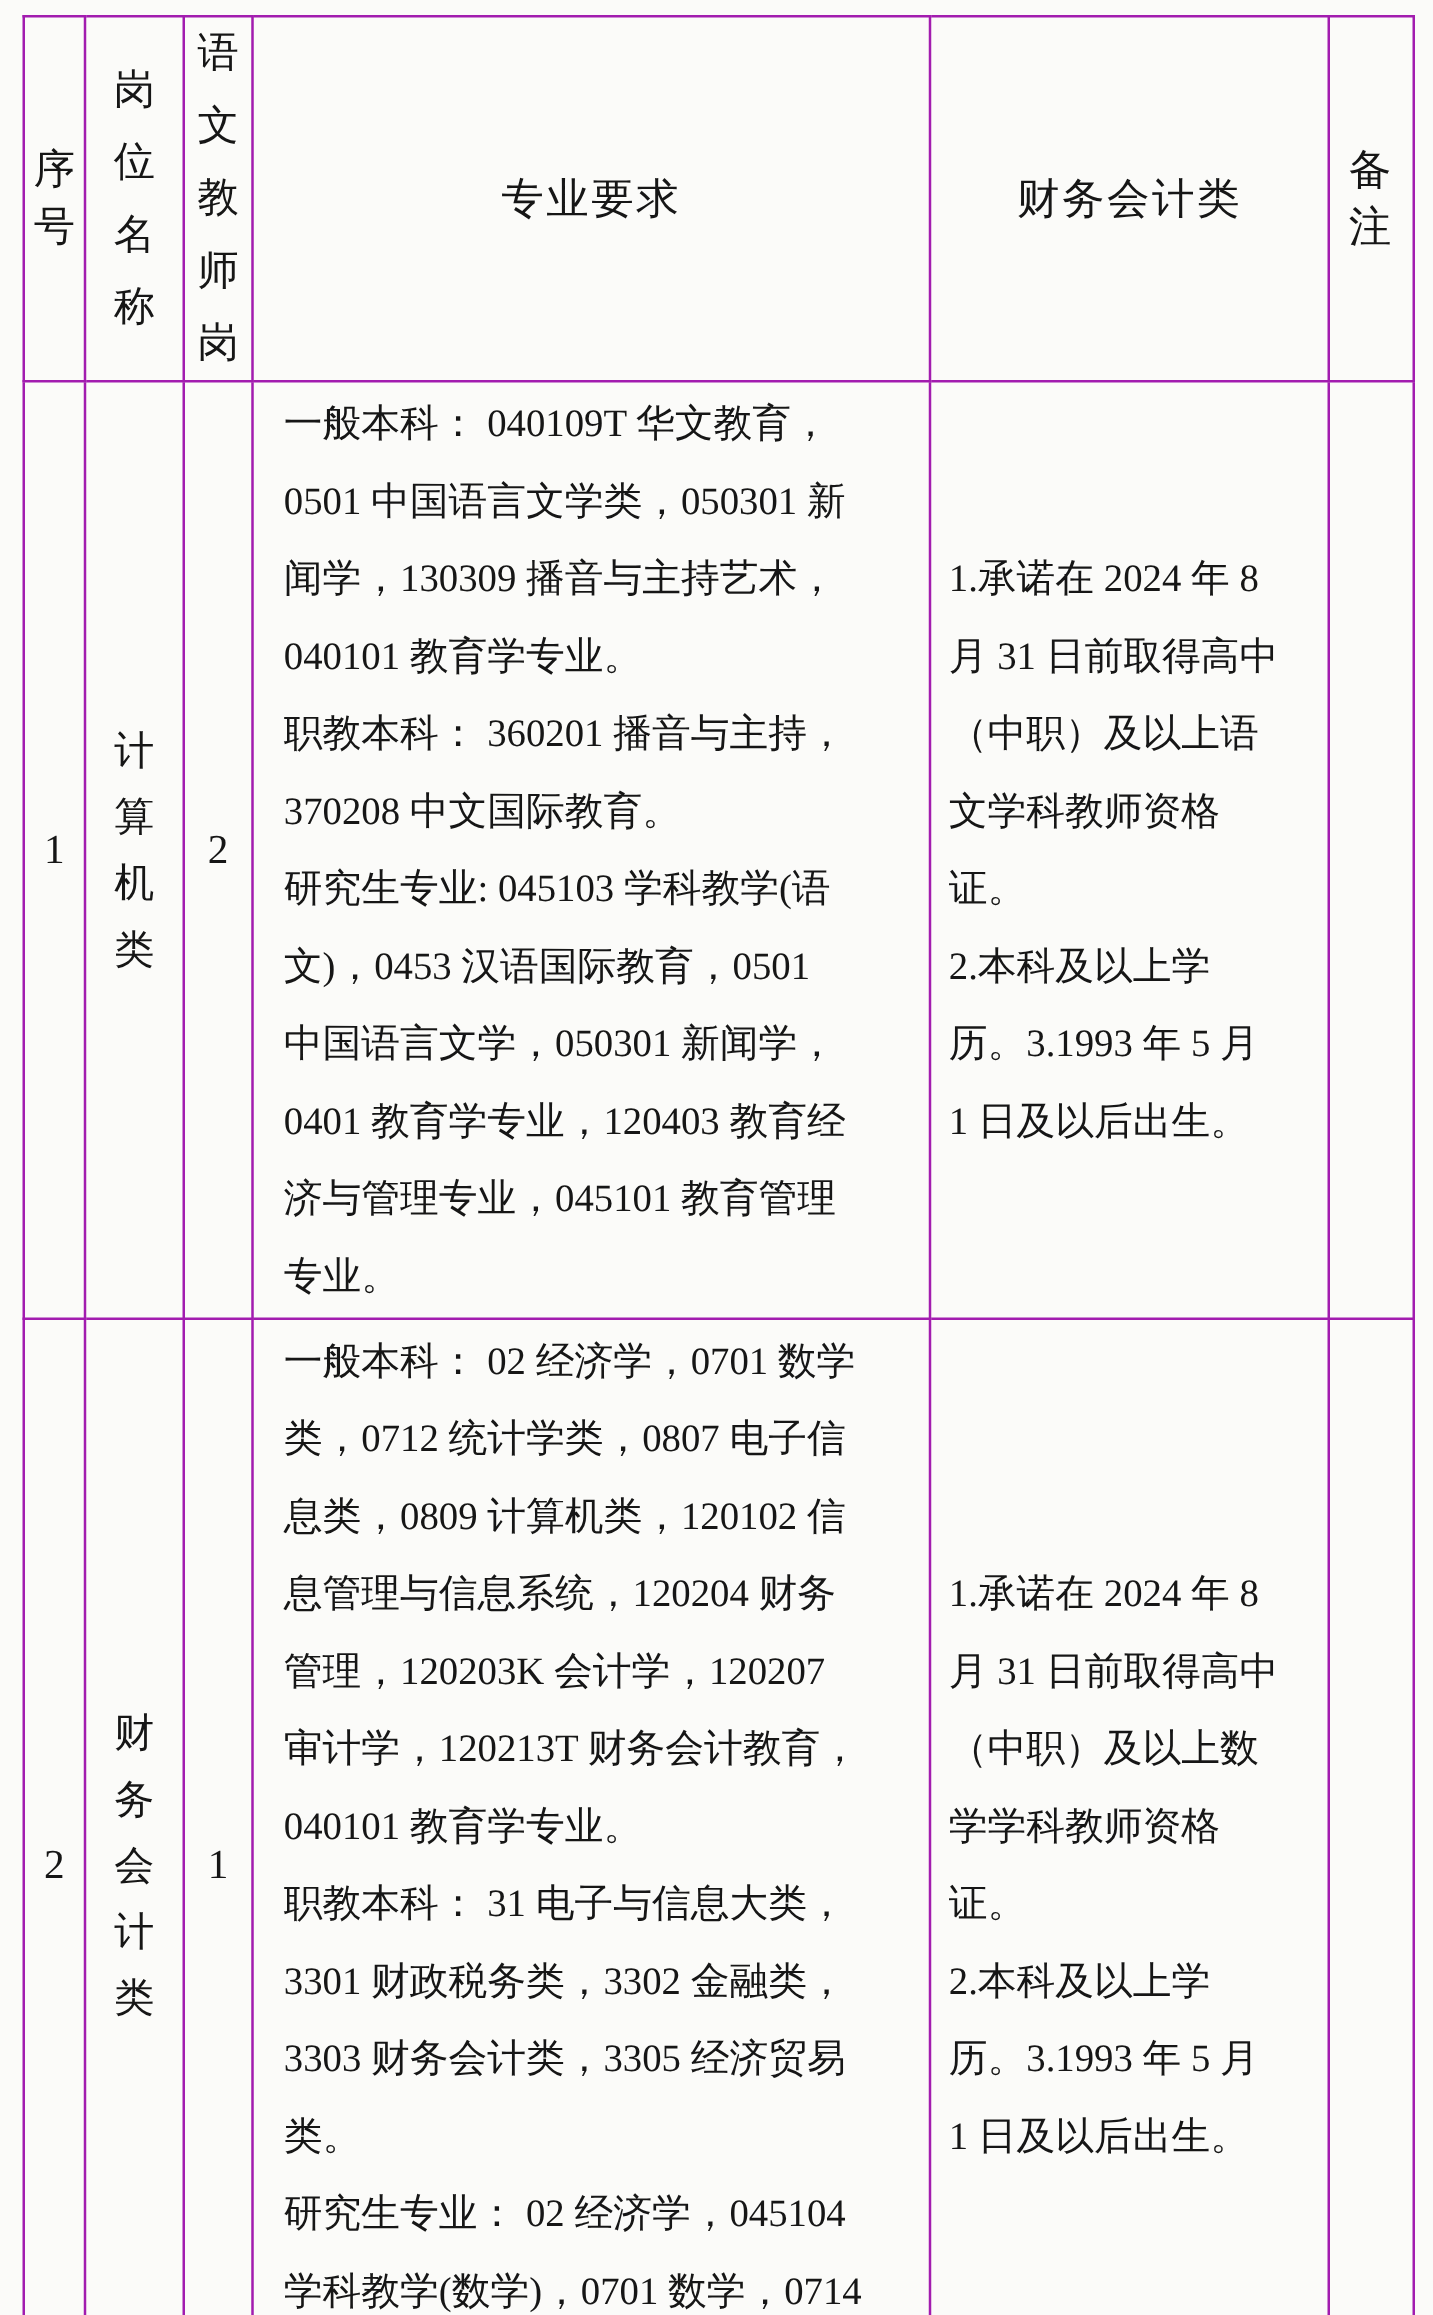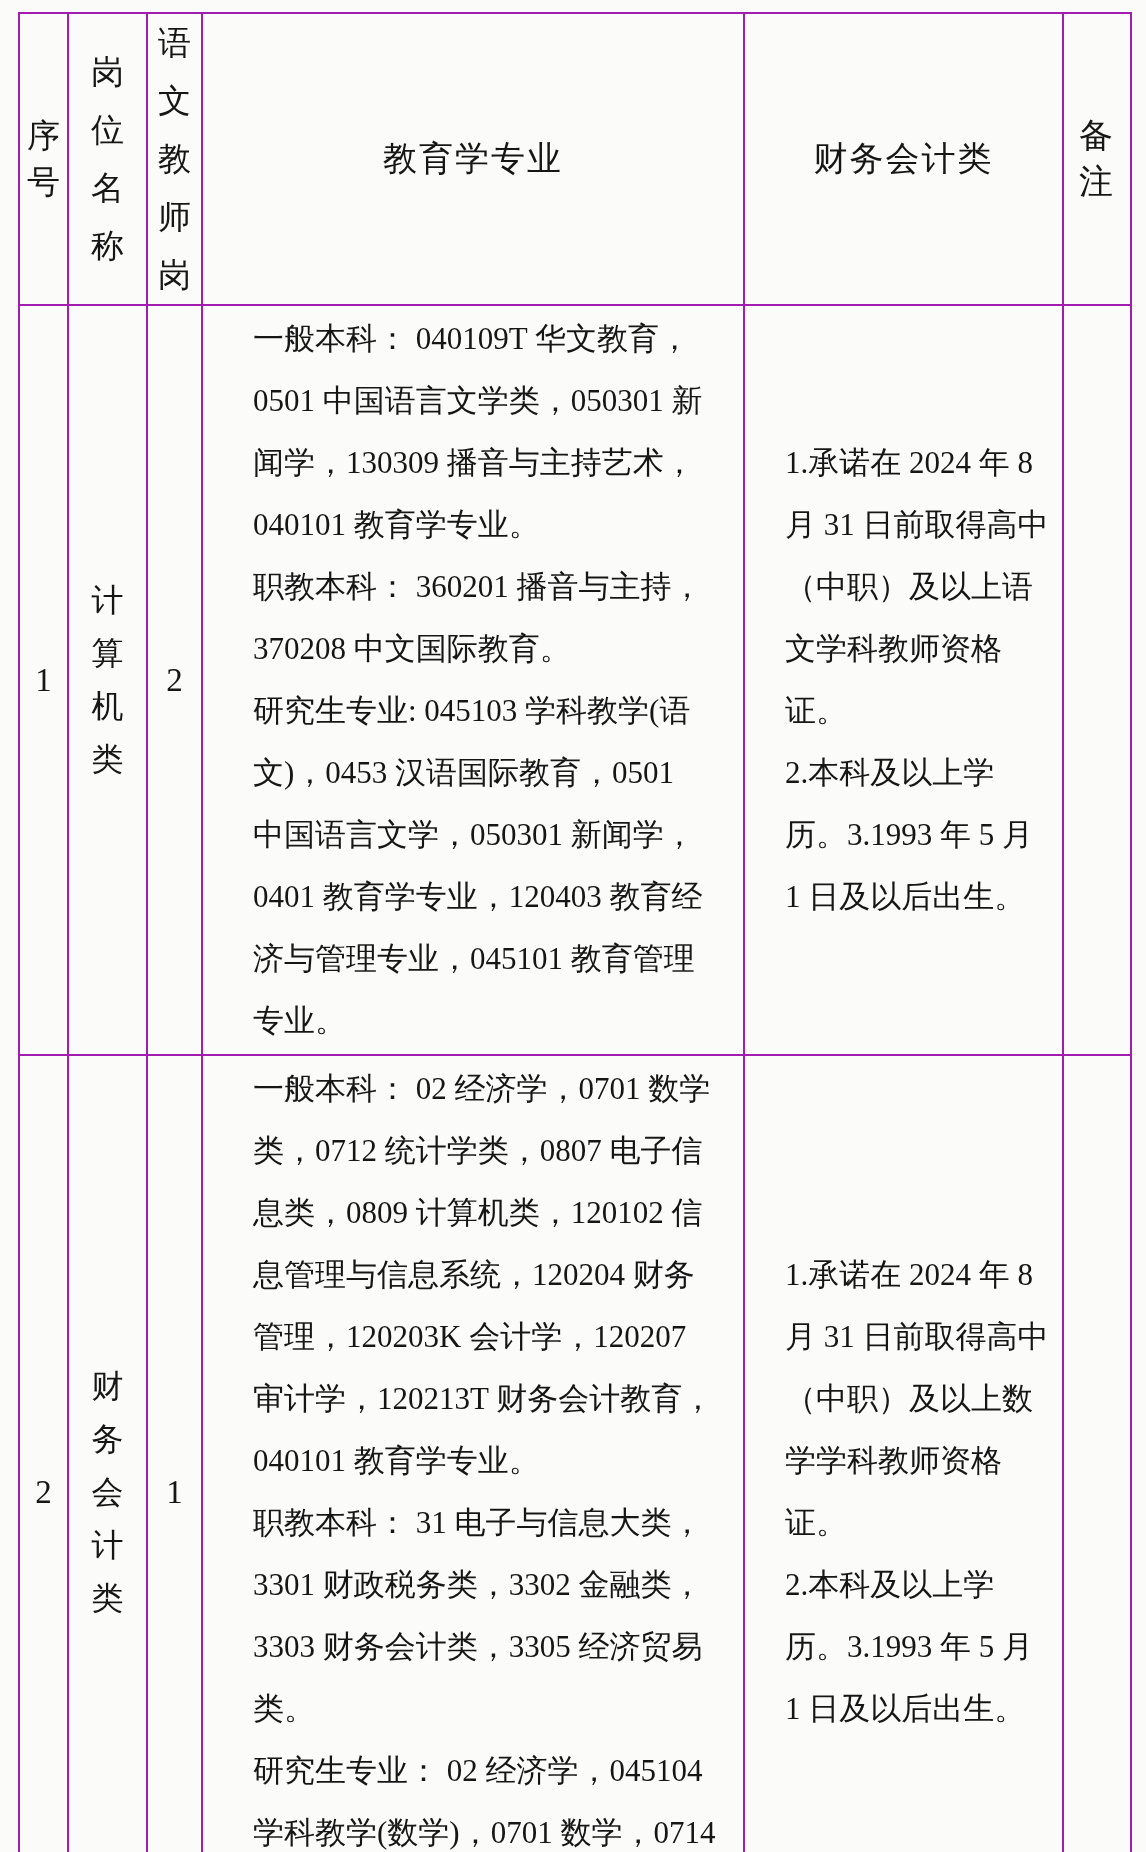--- a/index.html
+++ b/index.html
@@ -66,21 +66,21 @@
   td.num-cell {
     font-size: 33px;
     text-align: center;
   }
   td.text-cell {
     font-size: 31px;
     line-height: 62px;
   }
   td.major-cell { padding: 2px 8px 2px 24px; }
   td.other-cell { padding: 2px 6px 2px 14px; }
-  .cell-lines { white-space: pre-line; margin-left: 26px; }
+  .cell-lines { white-space: pre-line; }
   td.remark-cell { font-size: 31px; text-align: center; }
 </style>
 </head>
 <body>
 
 <div class="page">
   <table class="doc-table">
     <colgroup>
       <col class="c-seq">
         <col class="c-pos">
@@ -95,21 +95,21 @@
       <th class="h-cell">
         <span class="vstack loose">序号</span>
       </th>
       <th class="h-cell">
         <span class="vstack">岗位名称</span>
       </th>
       <th class="h-cell">
         <span class="vstack">语文教师岗</span>
       </th>
       <th class="h-cell">
-        <span>教育学专业</span>
+        <span>专业要求</span>
       </th>
       <th class="h-cell">
         <span>财务会计类</span>
       </th>
       <th class="h-cell">
         <span>备注</span>
       </th>
     </tr>
 
     <tr class="data-row-1">

